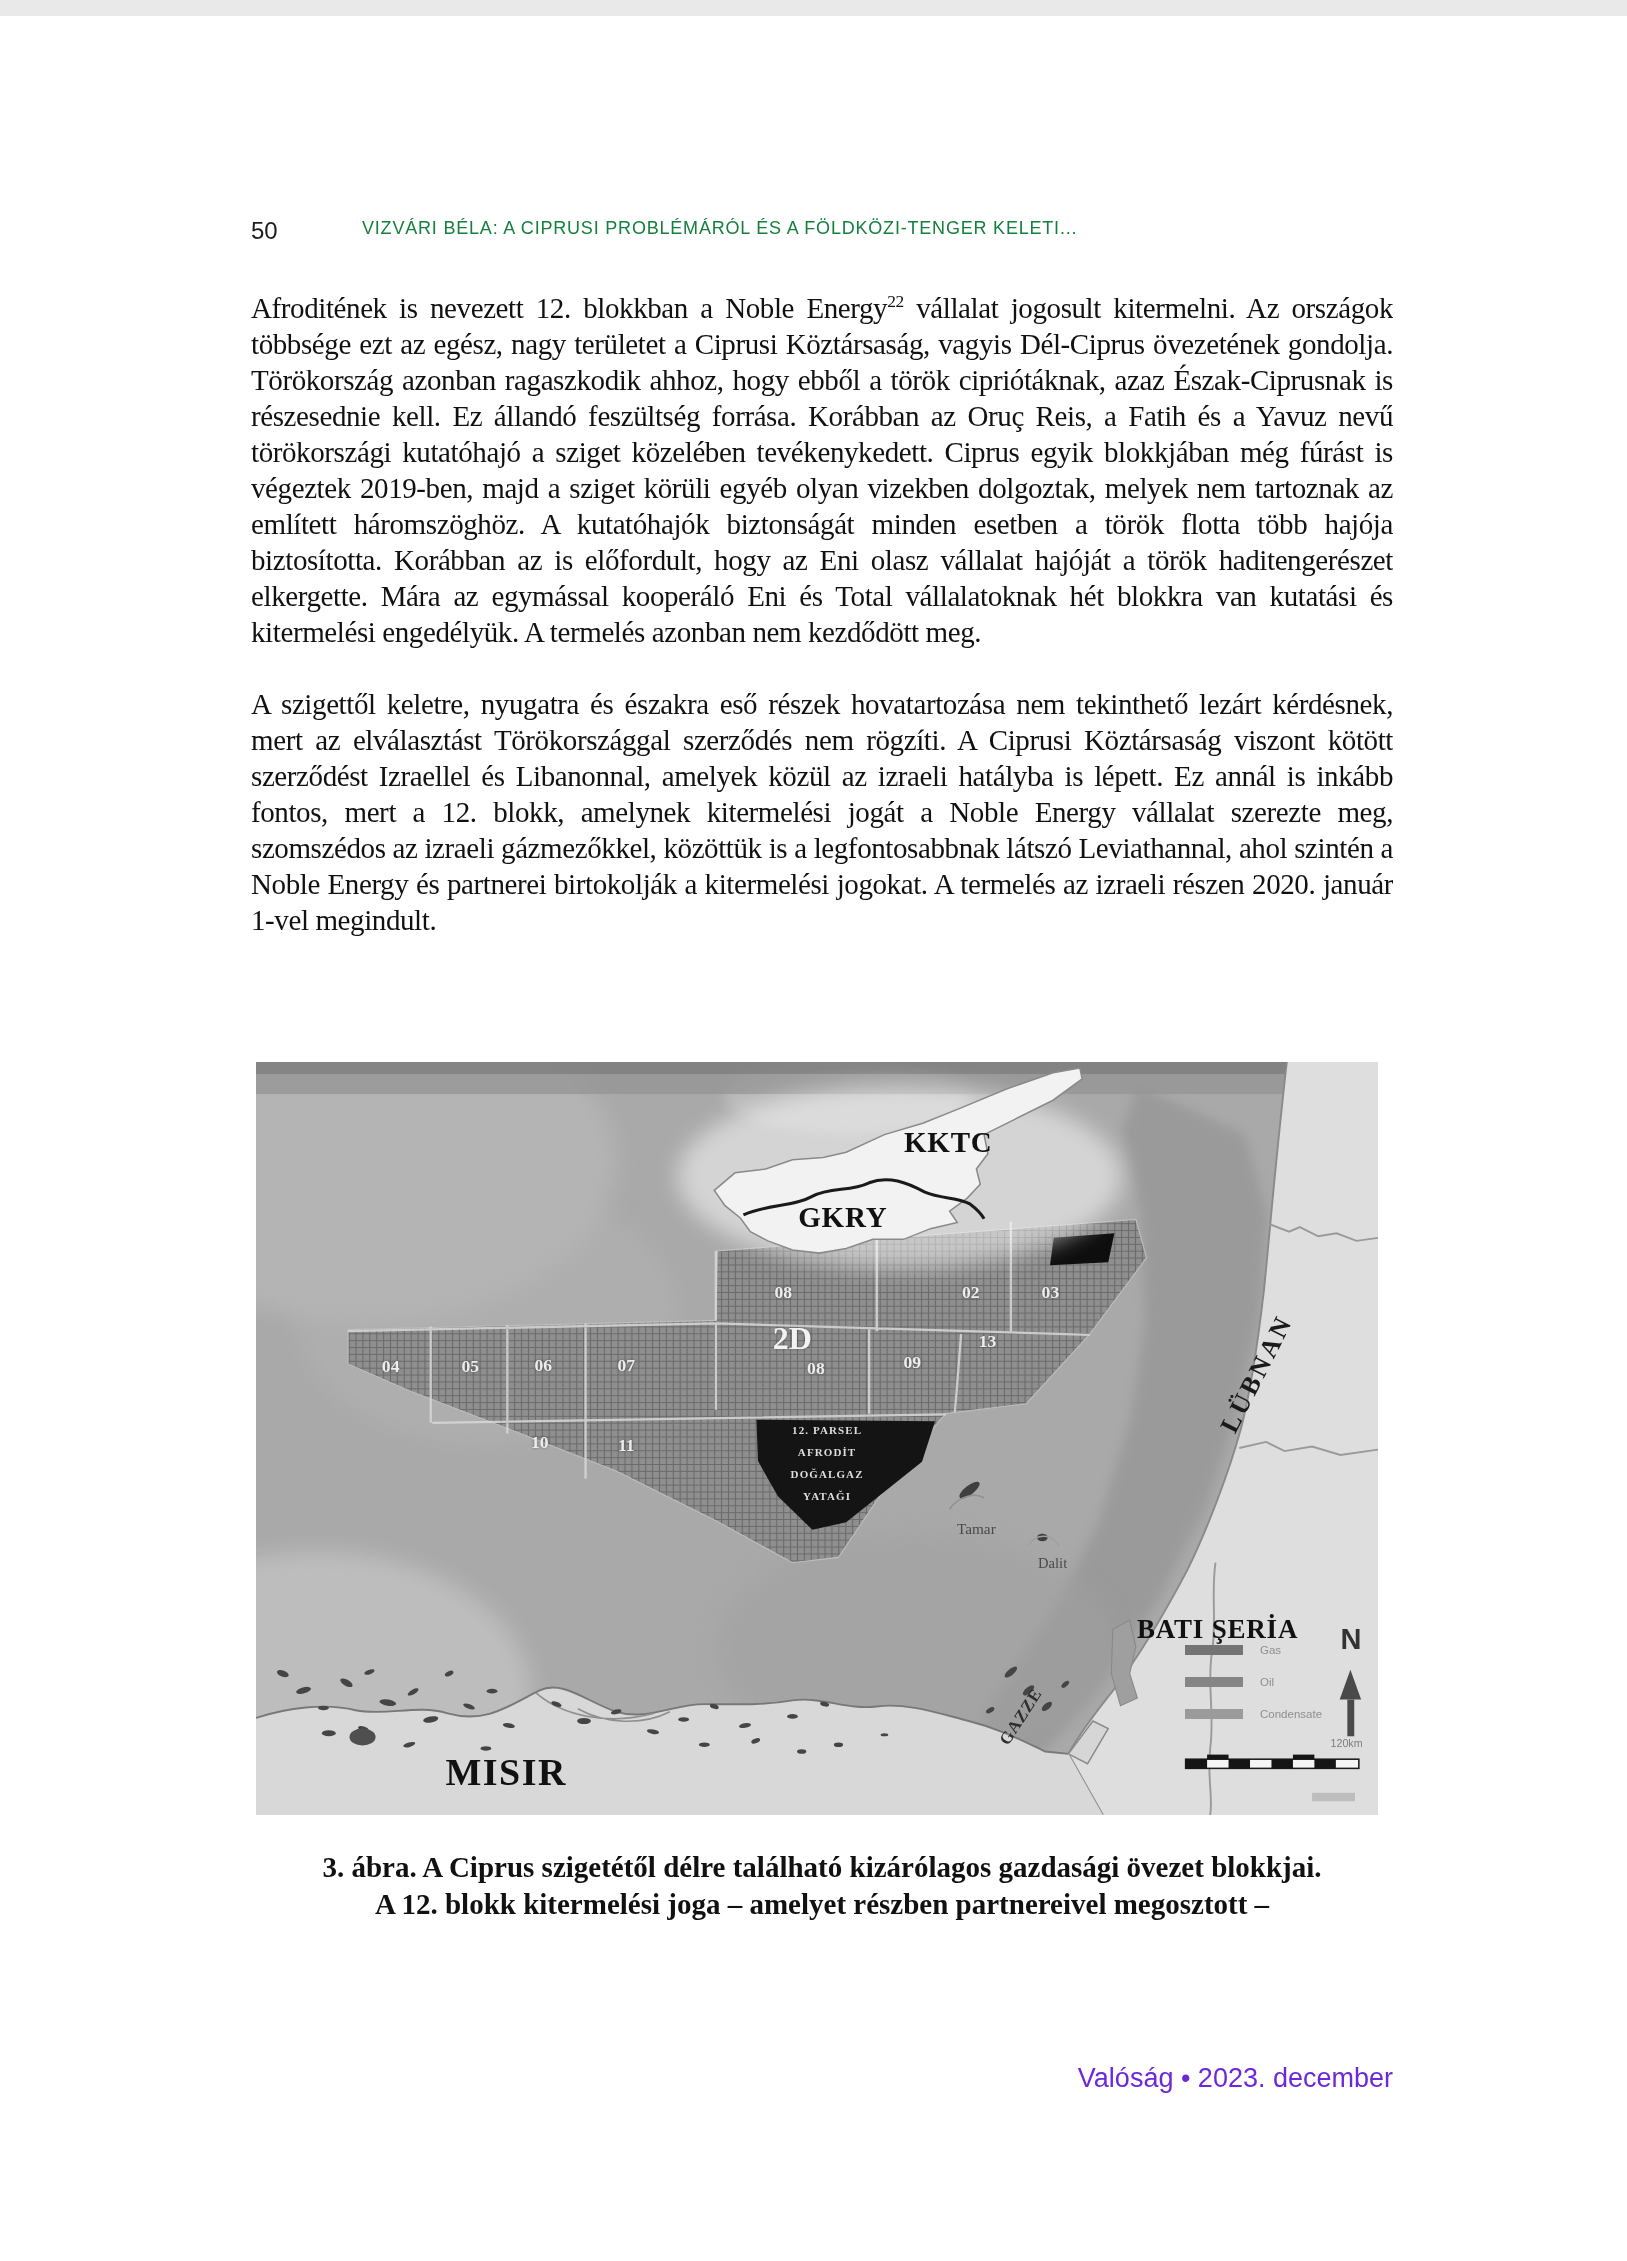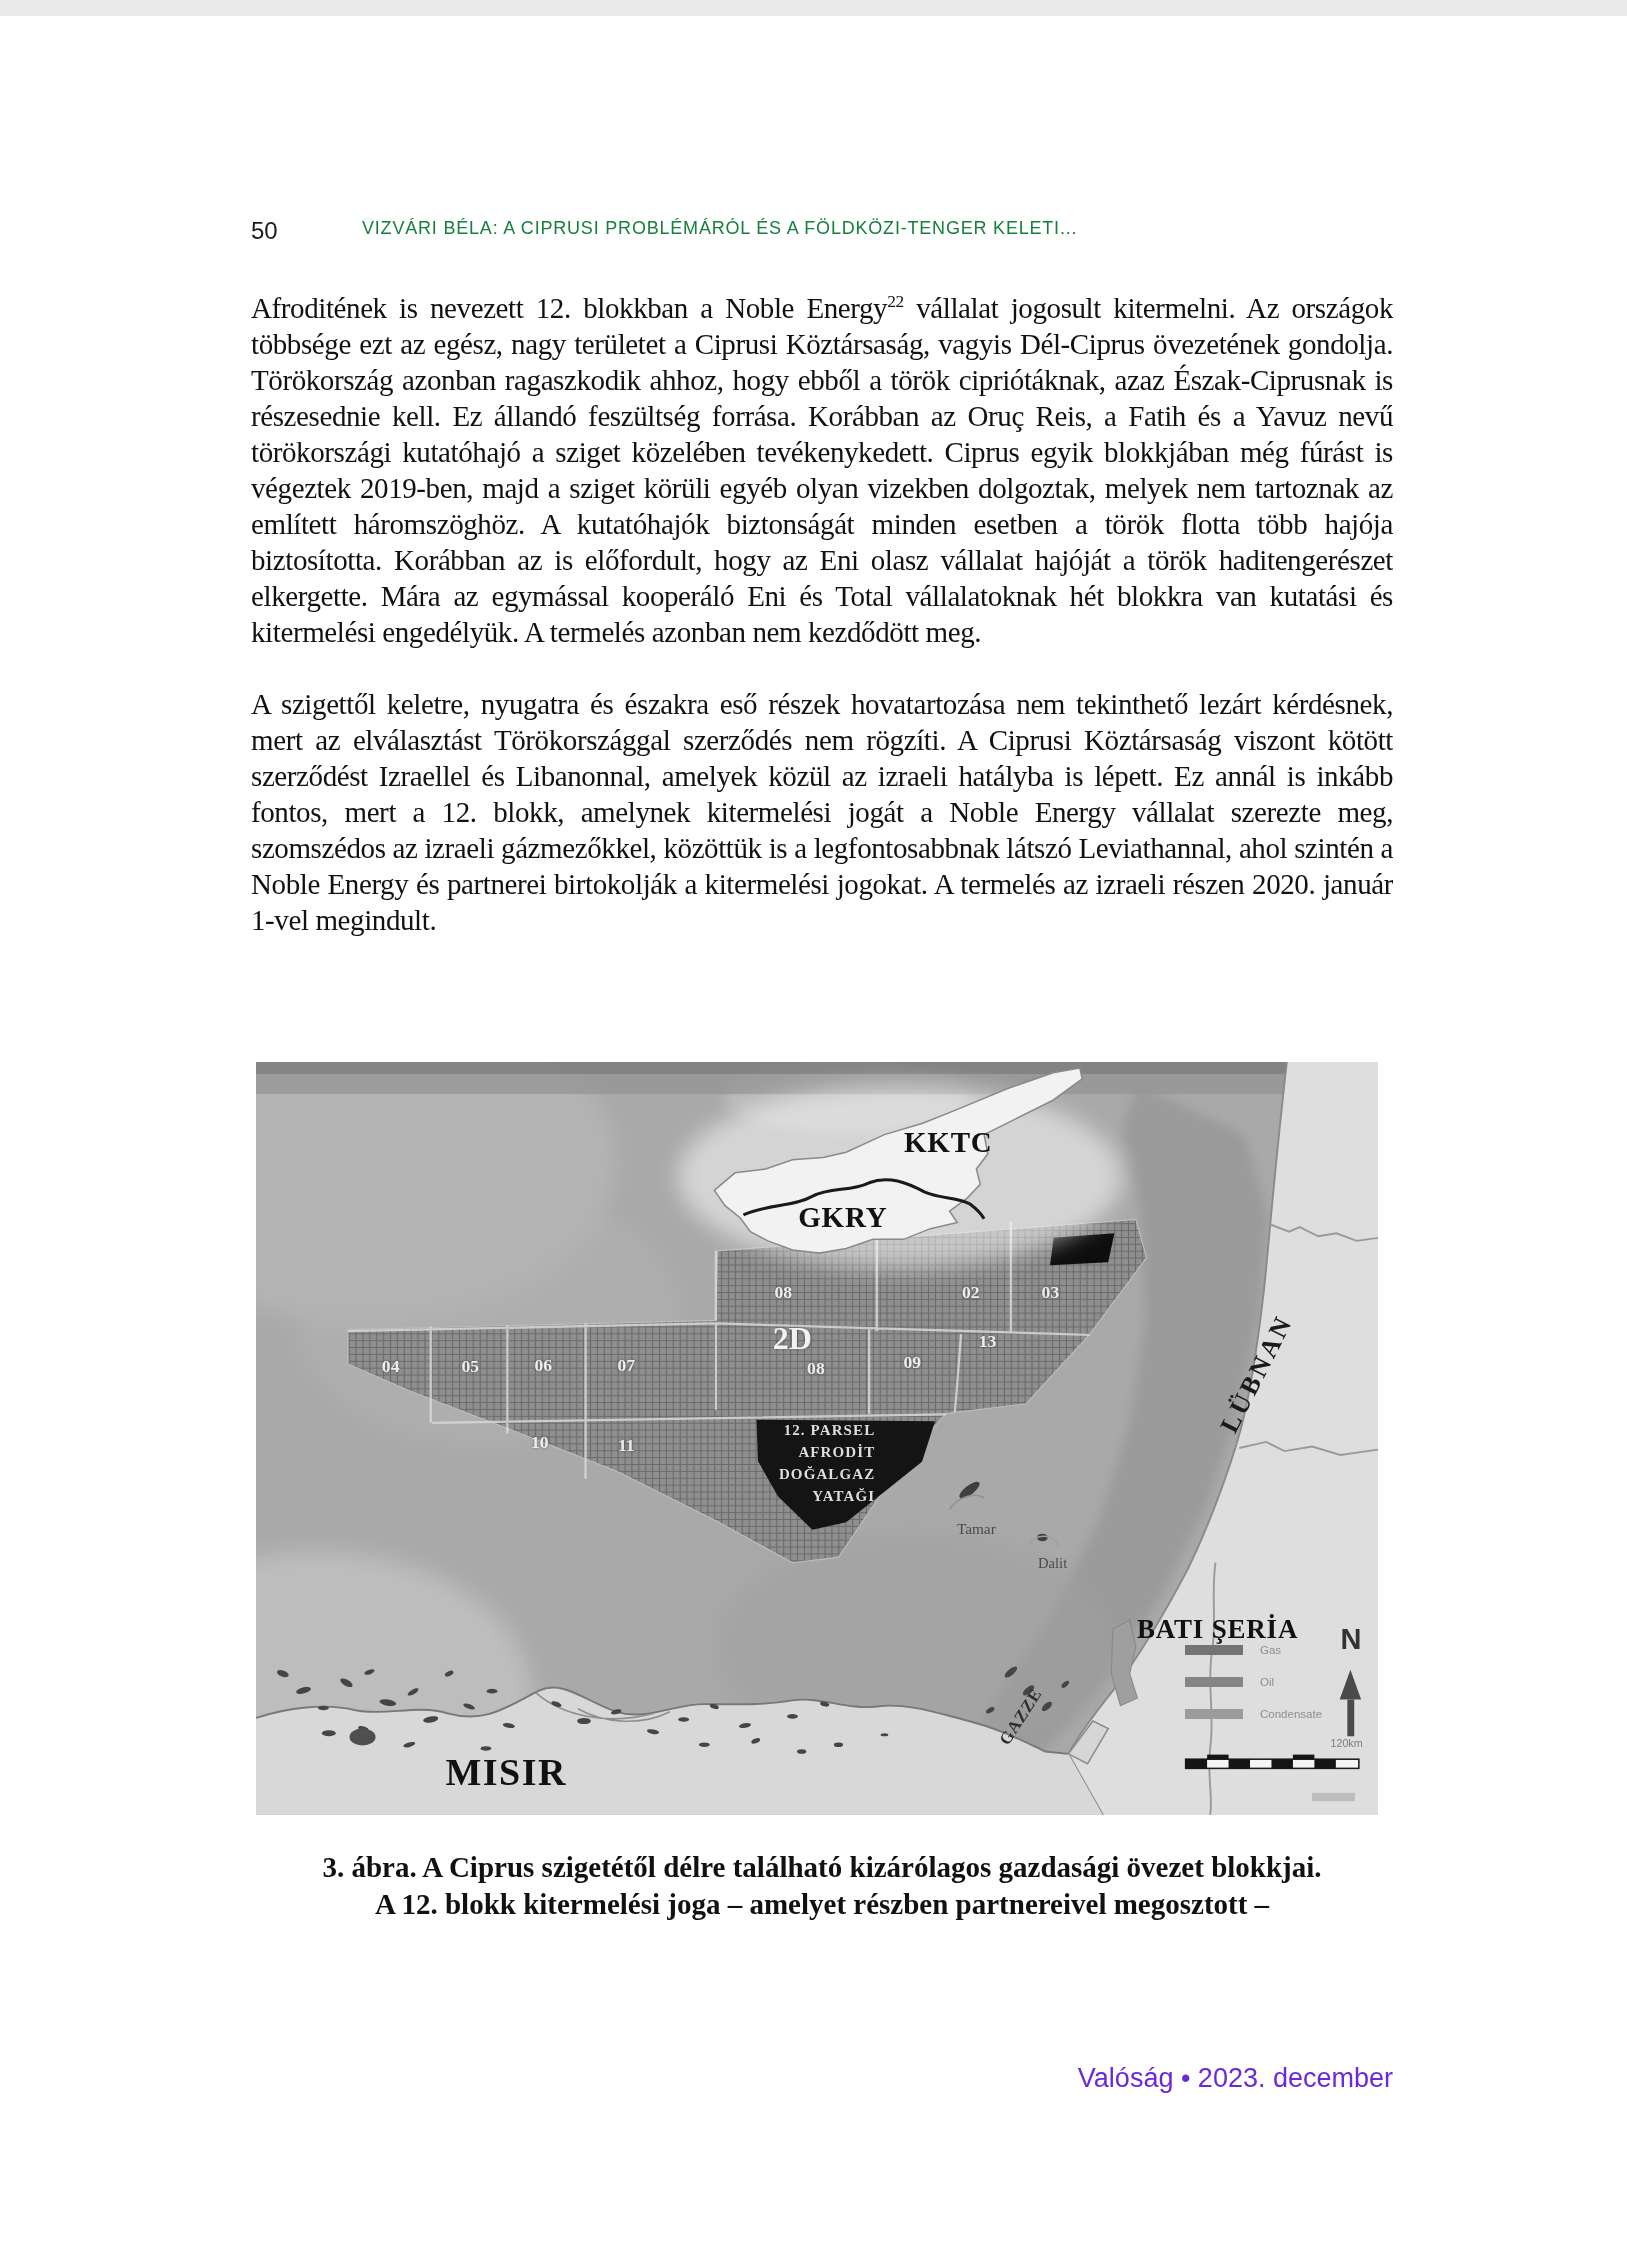--- a/index.html
+++ b/index.html
@@ -39,21 +39,21 @@
   .lbl-tamar{left:64.2%;top:62.0%;font-size:15.3px;font-weight:normal;color:#4a4a4a;}
   .lbl-dalit{left:71.0%;top:66.6%;font-size:14.6px;font-weight:normal;color:#4a4a4a;}
   .lbl-2d{left:47.8%;top:36.7%;font-size:32px;color:#f2f2f2;text-shadow:0 0 3.1px rgba(0,0,0,.35);}
   .lbl-n{left:97.6%;top:76.6%;font-size:29px;color:#333;font-family:"Liberation Sans", sans-serif;}
   .lbl-120km{left:97.2%;top:90.5%;font-size:10.7px;font-weight:normal;color:#7d7d7d;font-family:"Liberation Sans", sans-serif;}
   .blocknum{position:absolute;transform:translate(-50%,-50%);
     font-family:"Liberation Serif", serif;font-weight:bold;font-size:17.6px;color:#ededed;
     text-shadow:0 0 3.1px rgba(0,0,0,.4);}
   .parcel12{
     position:absolute;left:50.9%;top:53.2%;transform:translate(-50%,-50%);
-    text-align:right;font-size:15px;font-weight:bold;color:#dedede;
+    text-align:center;font-size:11px;font-weight:bold;color:#dedede;
     letter-spacing:1.1px;line-height:22px;font-family:"Liberation Serif", serif;
   }
   .legend{position:absolute;left:82.8%;top:77.4%;}
   .legend-row{display:flex;align-items:center;height:10px;margin-bottom:22px;}
   .legend-bar{width:58px;height:10px;margin-right:17px;}
   .legend-bar.b0{background:#747474;}
   .legend-bar.b1{background:#858585;}
   .legend-bar.b2{background:#9b9b9b;}
   .legend-label{font-size:11.5px;color:#8f8f8f;font-family:"Liberation Sans", sans-serif;}
   

